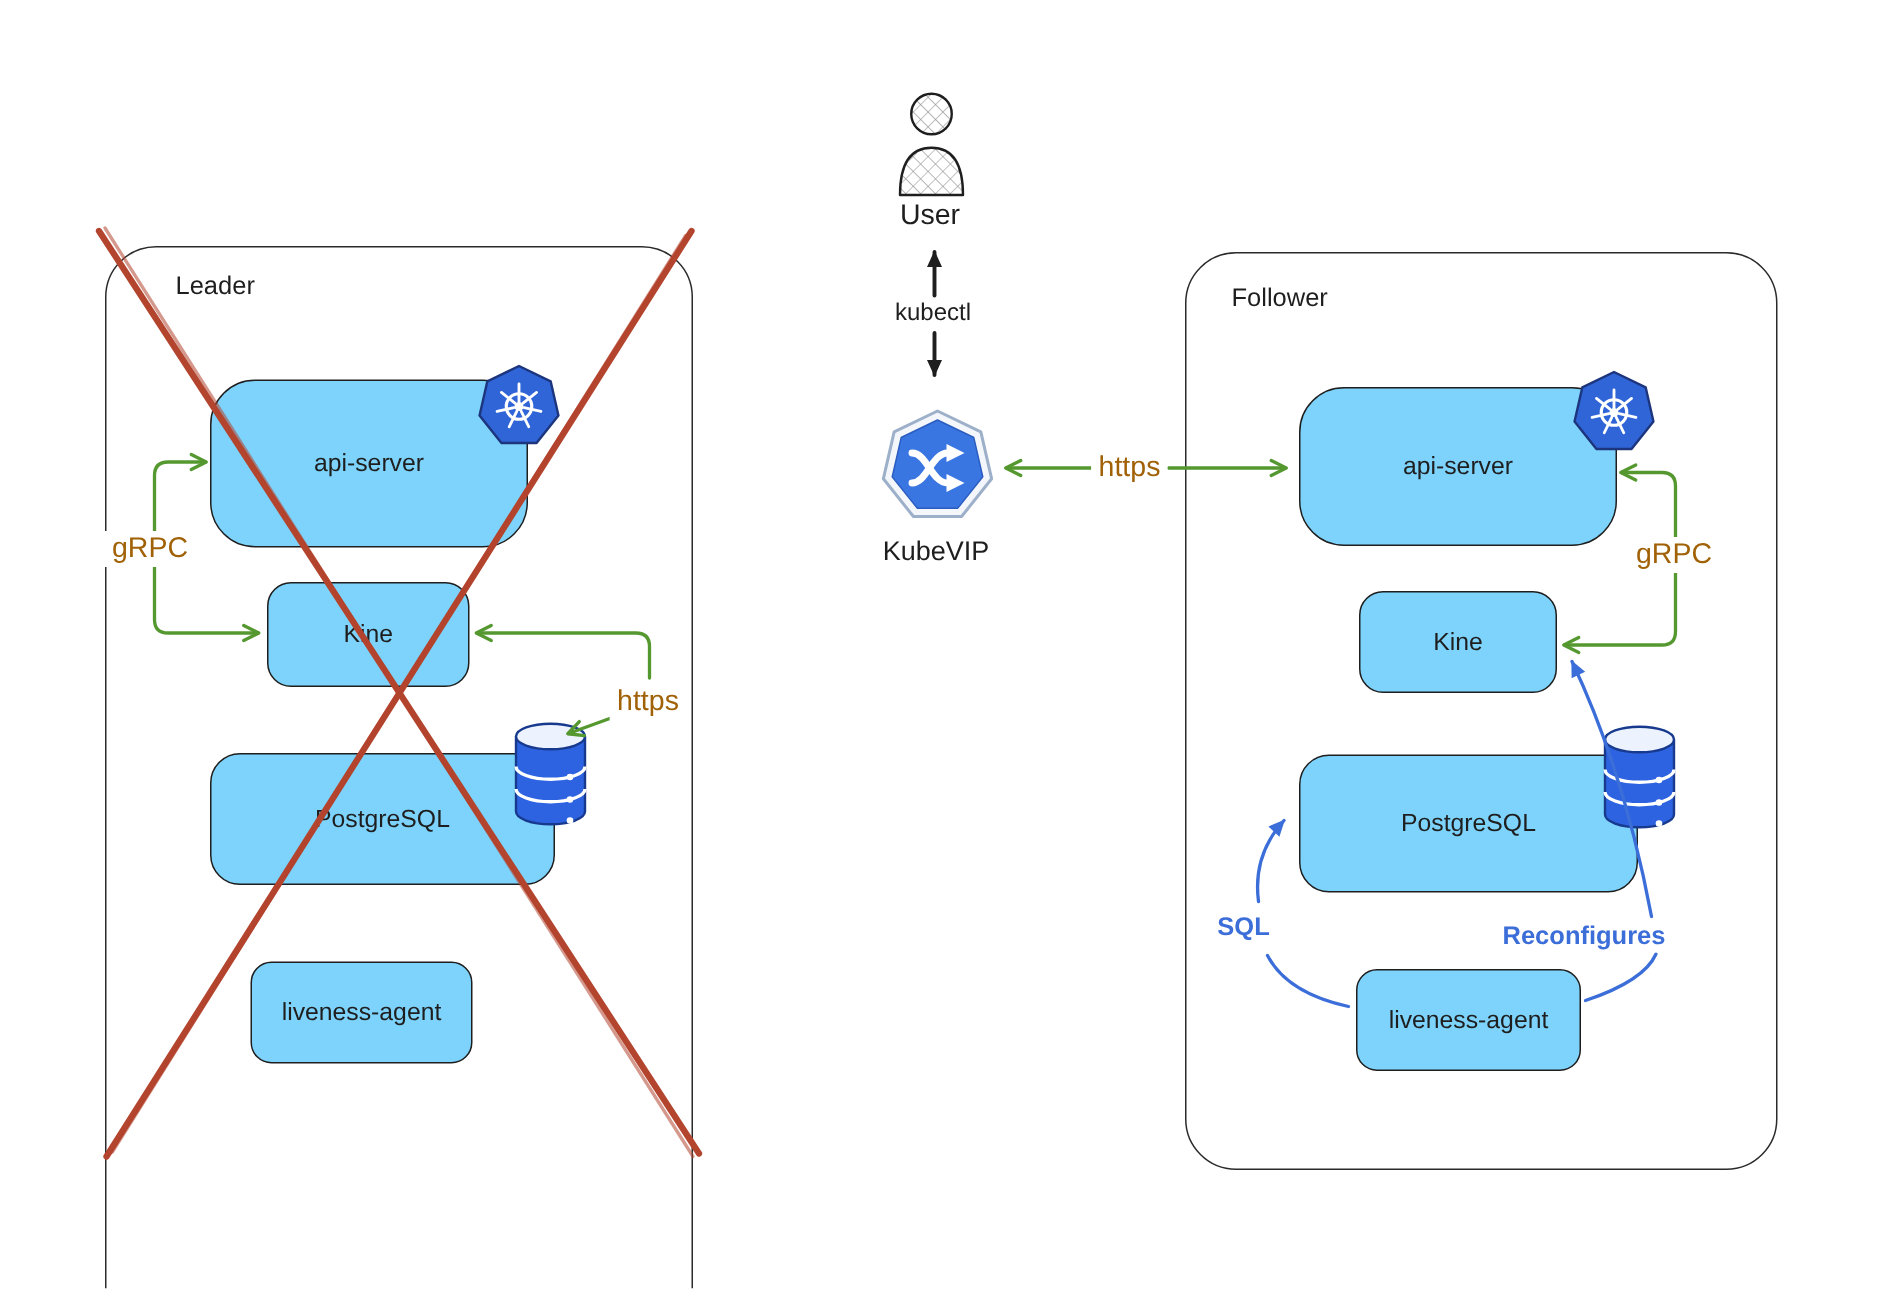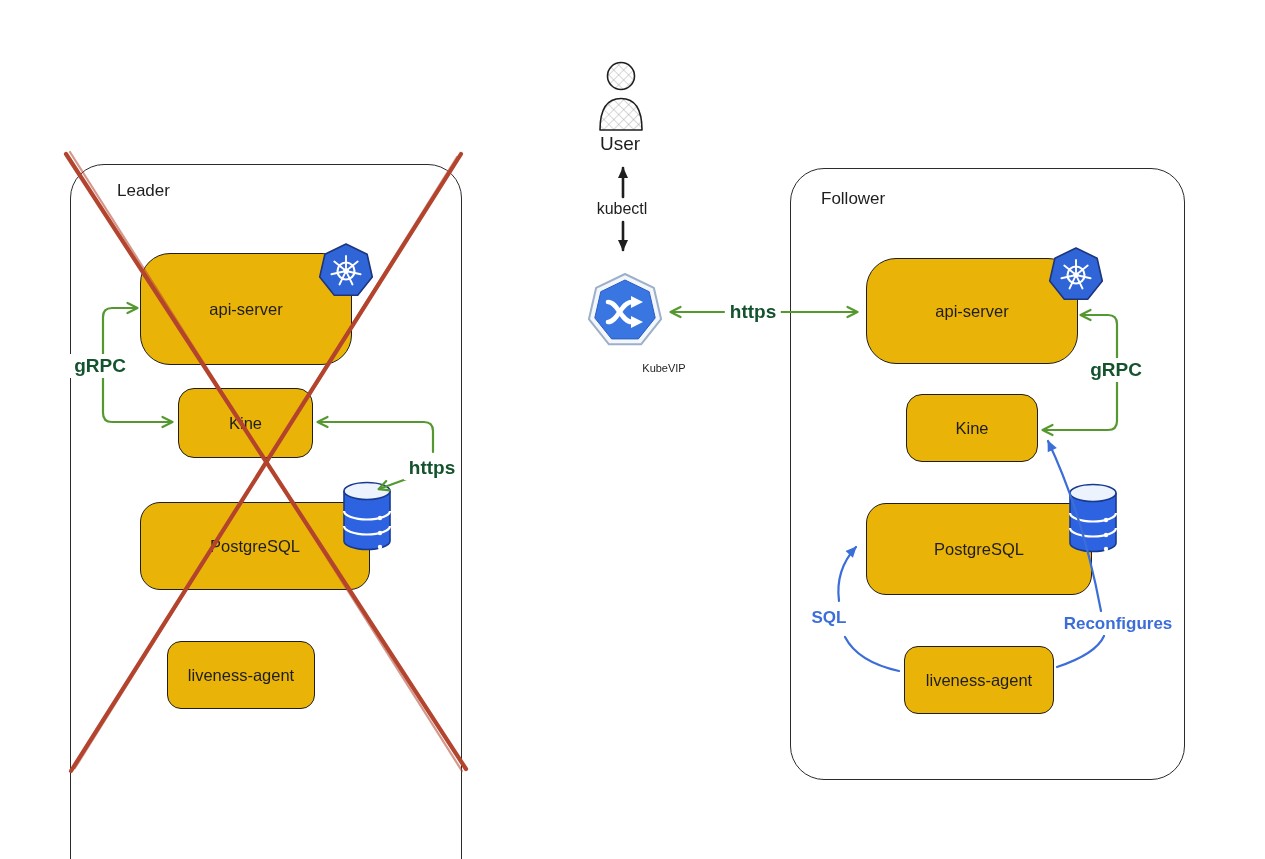--- a/index.html
+++ b/index.html
@@ -15,36 +15,36 @@
   }
   .ctitle {
     position:absolute;
     font-size:17px;
     color:#1e1e1e;
     white-space:nowrap;
   }
   .box {
     position:absolute;
     border:1.7px solid #1e1e1e;
-    background:#eab308;
+    background:#7dd3fc;
     display:flex; align-items:center; justify-content:center;
     font-size:16.5px; color:#1e1e1e;
     z-index:2;
   }
   svg.layer { position:absolute; left:0; top:0; z-index:4; pointer-events:none; }
   .lbl {
     position:absolute;
     transform:translate(-50%,-50%);
     background:#ffffff;
     padding:1px 5px;
     font-size:19px;
     white-space:nowrap;
     z-index:5;
   }
-  .lbl.green { color:#14532d; font-weight:700; }
+  .lbl.green { color:#a16207; font-weight:400; }
   .lbl.blue  { color:#3b6ed8; font-weight:600;text-align:center; }
   .lbl.dark  { color:#1e1e1e; }
 </style>
 </head>
 <body>
 
 <div class="canvas">
 
   <div class="node-container" style="left:70px; top:164px; width:392px; height:746px;">
     <div class="ctitle" style="left:46px; top:16px;">Leader</div>
@@ -193,23 +193,23 @@
     <g stroke="#b3442e" stroke-linecap="round" fill="none">
       <path d="M66,154 L466,769" stroke-width="4.2"></path>
       <path d="M70,152 L462,771" stroke-width="2.2" opacity="0.55"></path>
       <path d="M461,154 L71,771" stroke-width="4.2"></path>
       <path d="M457,157 L75,768" stroke-width="2.2" opacity="0.55"></path>
     </g>
   </svg>
 
   <div class="lbl dark" style="left:620px; top:144px;">User</div>
   <div class="lbl dark" style="left:622px; top:209px; font-size:16px;">kubectl</div>
-  <div class="lbl dark" style="left:624px; top:368px; font-size:11px;margin-left:40px;">KubeVIP</div>
+  <div class="lbl dark" style="left:624px; top:368px; font-size:18px;">KubeVIP</div>
   <div class="lbl green" style="left:753px; top:312px;">https</div>
 
   <div class="lbl green" style="left:100px; top:366px;">gRPC</div>
   <div class="lbl green" style="left:432px; top:468px;">https</div>
 
   <div class="lbl green" style="left:1116px; top:370px;">gRPC</div>
   <div class="lbl blue" style="left:829px; top:618px; font-size:17px;">SQL</div>
-  <div class="lbl blue" style="left:1118px; top:624px; font-size:17px;">Reconfigures</div>
+  <div class="lbl blue" style="left:1056px; top:624px; font-size:17px;">Reconfigures</div>
 
 </div>
 
 </body></html>

